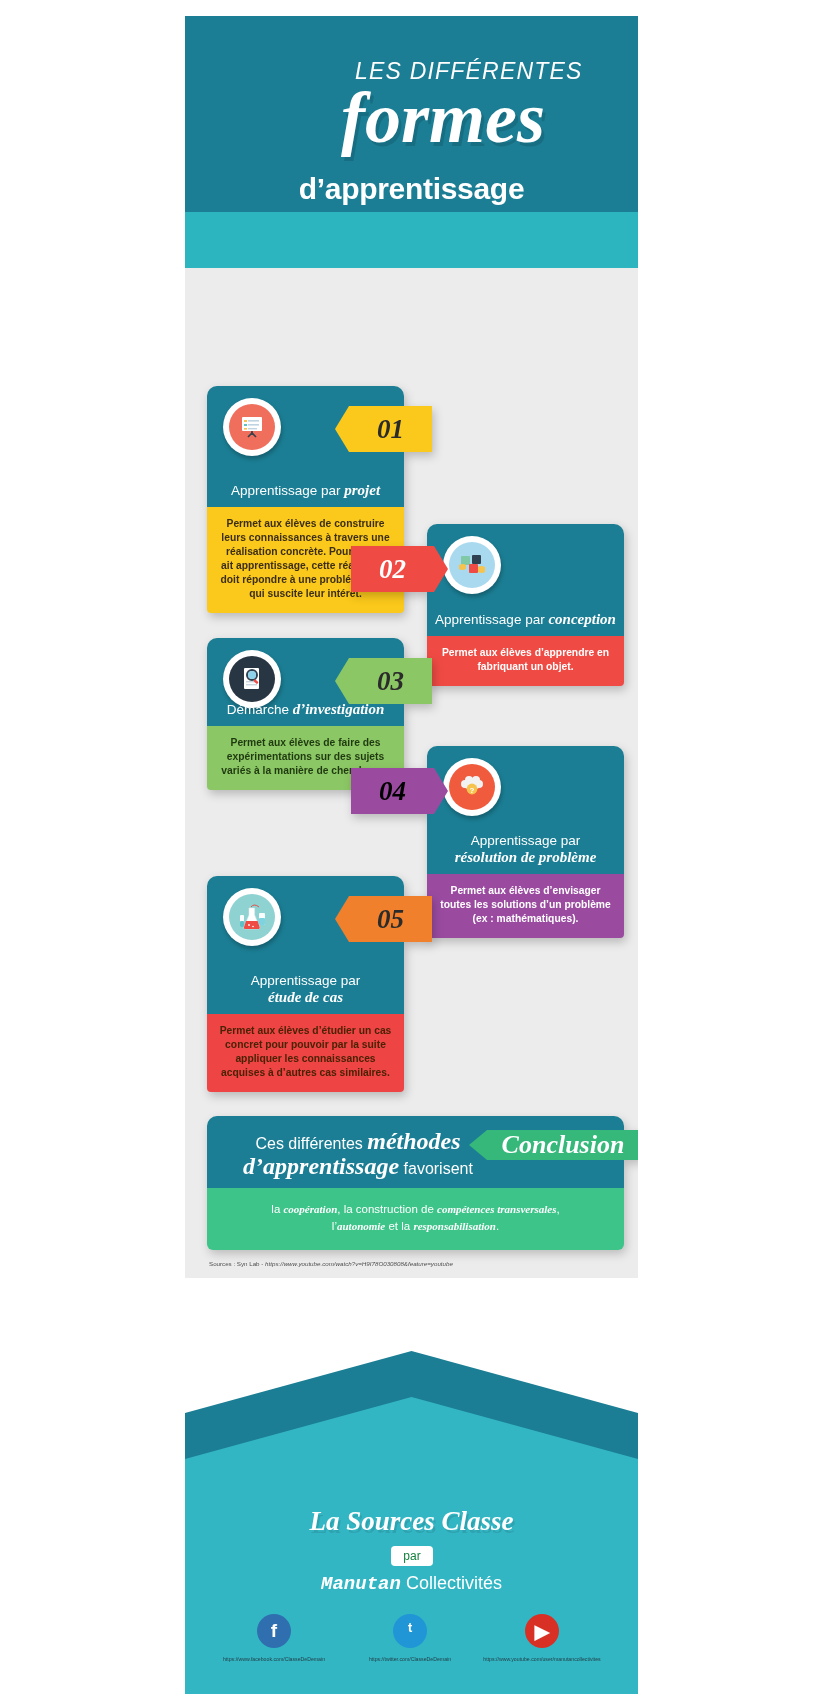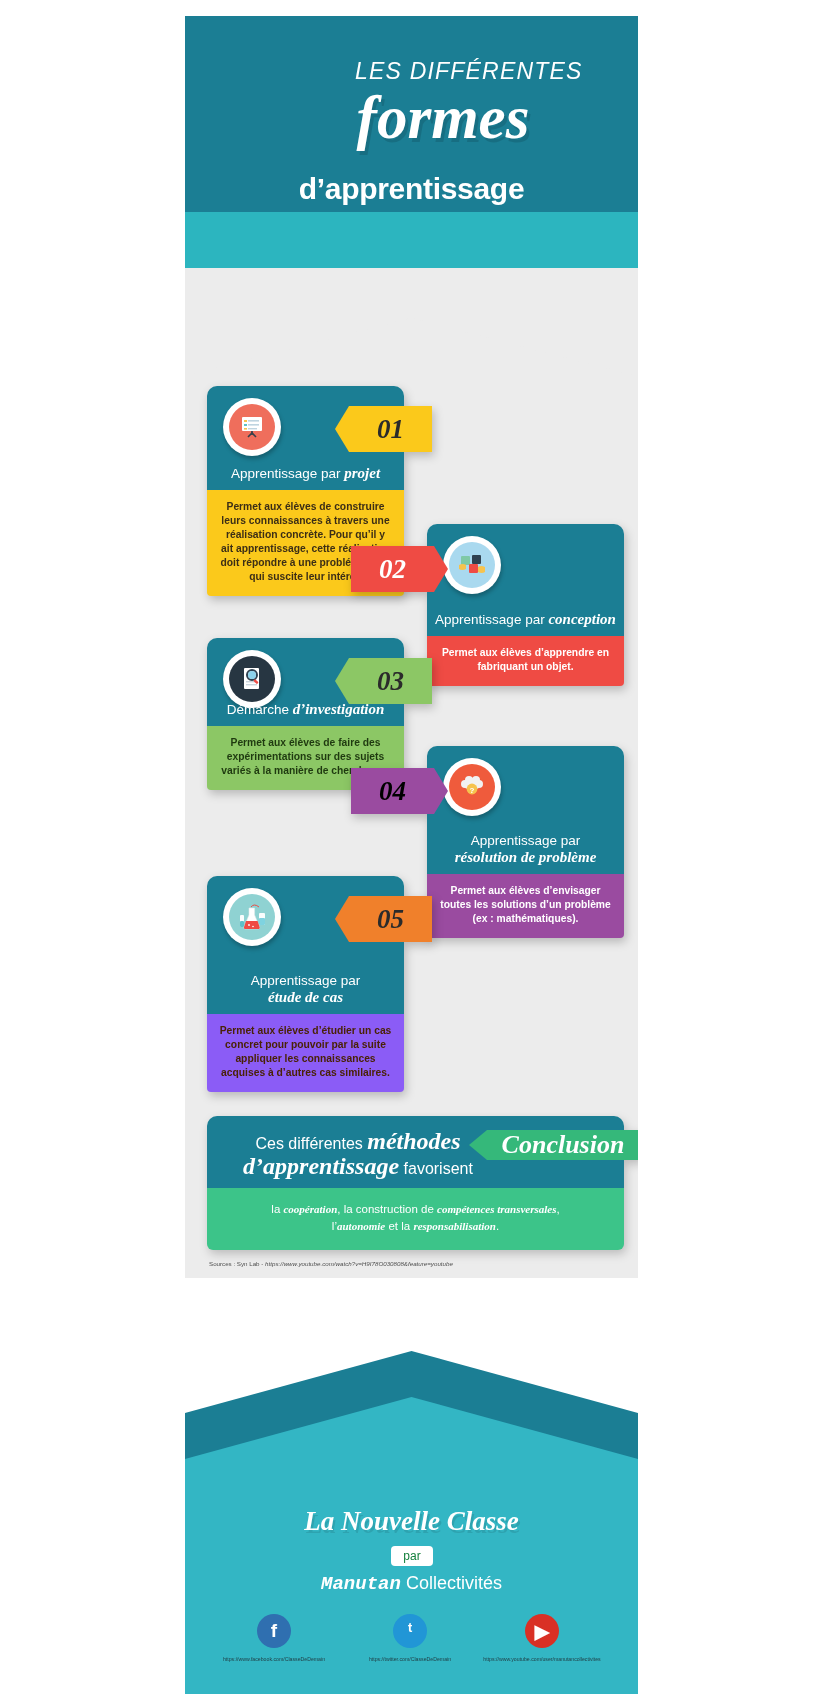--- a/index.html
+++ b/index.html
@@ -69,21 +69,21 @@
     font-family: "Liberation Sans", sans-serif;
     font-style: italic; font-weight: 400;
     font-size: 23px; letter-spacing: 1.2px;
     color: #ffffff;
   }
   .hdr-l2 {
     position: absolute; left: 58px; top: 52px;
     width: 400px;
     font-family: "Liberation Serif", serif;
     font-style: italic; font-weight: 700;
-    font-size: 61px; line-height: 100px;
+    font-size: 72px; line-height: 100px;
     color: #ffffff;
     text-shadow: 3px 4px 0 rgba(0,0,0,0.12);
     text-align: center;
   }
   .hdr-l3 {
     position: absolute; left: 0; top: 156px; width: 453px;
     text-align: center;
     font-family: "Liberation Sans", sans-serif;
     font-weight: 700; font-size: 30px;
     color: #ffffff;
@@ -147,42 +147,42 @@
     clip-path: polygon(14px 0, 100% 0, 100% 100%, 14px 100%, 0 50%);
     padding-left: 14px;
   }
   .ribbon.right-point {
     clip-path: polygon(0 0, calc(100% - 14px) 0, 100% 50%, calc(100% - 14px) 100%, 0 100%);
     padding-right: 14px;
   }
 
   
   #card1 { left: 22px;  top: 370px; }
-  #card1 .card-head { height: 104px; }
+  #card1 .card-head { height: 121px; }
   #card1 .card-body { background: #fbc91b; }
   #card1 .ribbon { left: 128px; top: 20px; width: 97px; background: #fbc91b; }
 
   #card2 { left: 242px; top: 508px; }
   #card2 .card-head { height: 112px; }
   #card2 .card-body { background: #ef4b44; color: #ffffff; }
   #card2 .ribbon { left: -76px; top: 22px; width: 97px; background: #ef4b44; color:#ffffff; }
 
   #card3 { left: 22px;  top: 622px; }
   #card3 .card-head { height: 88px; }
   #card3 .card-body { background: #8cc765; color: #1f3a10; }
   #card3 .ribbon { left: 128px; top: 20px; width: 97px; background: #8cc765; }
 
   #card4 { left: 242px; top: 730px; }
   #card4 .card-head { height: 128px; }
   #card4 .card-body { background: #9a4ba0; color: #ffffff; }
   #card4 .ribbon { left: -76px; top: 22px; width: 97px; background: #9a4ba0; color:#000000; }
 
   #card5 { left: 22px;  top: 860px; }
   #card5 .card-head { height: 138px; }
-  #card5 .card-body { background: #8b5cf6; color: #4a2206; }
+  #card5 .card-body { background: #ef4444; color: #4a2206; }
   #card5 .ribbon { left: 128px; top: 20px; width: 97px; background: #f0802b; }
 
   
   #conclusion {
     position: absolute; left: 22px; top: 1100px;
     width: 417px;
     filter: drop-shadow(2px 4px 5px rgba(0,0,0,0.2));
   }
   #conclusion .c-head {
     position: relative;
@@ -432,21 +432,21 @@
       </div>
     </div>
 
     <div id="sources">
       <span>Sources : Syn Lab - </span><i>https://www.youtube.com/watch?v=H9I78O030808&amp;feature=youtube</i>
     </div>
 
     <div class="footer-white"></div>
     <div class="ftr-dark"></div>
     <div class="ftr-teal"></div>
-    <div class="brand1">La Nouvelle Classe</div>
+    <div class="brand1">La Sources Classe</div>
     <div class="brand-par">par</div>
     <div class="brand2">
       <b>Manutan</b><span> Collectivités</span>
     </div>
     <div class="socials">
       <div class="soc" id="soc-fb">f</div>
       <div class="soc-url" id="url-fb">https://www.facebook.com/ClasseDeDemain</div>
       <div class="soc" id="soc-tw">ᵗ</div>
       <div class="soc-url" id="url-tw">https://twitter.com/ClasseDeDemain</div>
       <div class="soc" id="soc-yt">▶</div>

